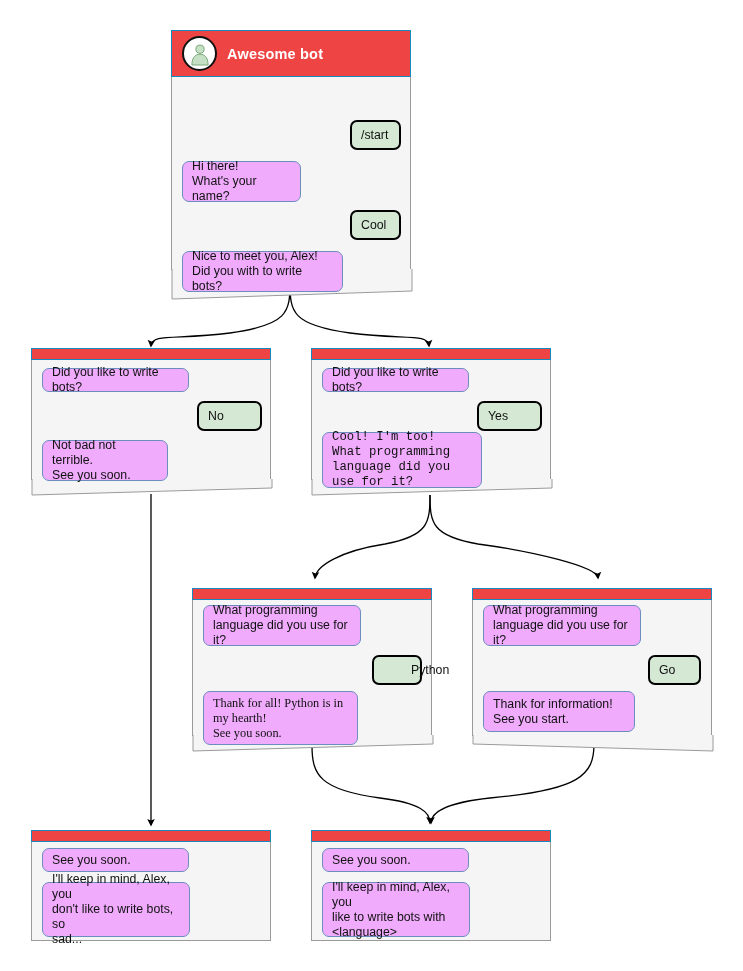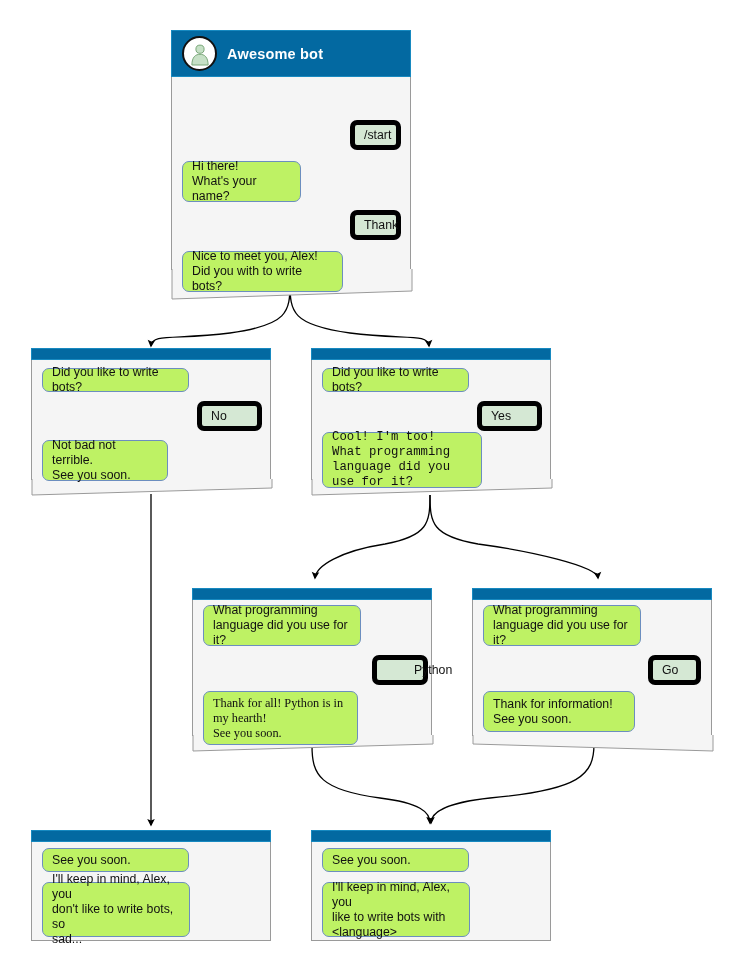--- a/index.html
+++ b/index.html
@@ -36,21 +36,21 @@
     background: #f5f5f5;
     border: 1px solid #9a9a9a;
     border-top: none;
     overflow: visible;
   }
   .card-header {
     position: absolute;
     left: -1px;
     right: -1px;
     top: 0;
-    background: #0369a1;
+    background: #ef4444;
     border: 1px solid #1789c0;
     box-sizing: border-box;
     display: flex;
     align-items: center;
     color: #ffffff;
   }
   .card.root .card-header {
     height: 47px;
     padding-left: 10px;
   }
@@ -95,26 +95,26 @@
     border-radius: 7px;
     font-size: 12.3px;
     line-height: 15px;
     color: #111111;
     padding: 5px 9px 5px 9px;
     white-space: pre-line;
     display: flex;
     align-items: center;
   }
   .bubble.in {
-    background: #bef264;
+    background: #f0abfc;
     border: 1px solid #6c8ebf;
   }
   .bubble.out {
     background: #d5e8d4;
-    border: 5px solid #000000;
+    border: 2px solid #000000;
     justify-content: flex-start;
   }
   
   .sheet-skew {
     position: absolute;
     pointer-events: none;
   }
 </style>
 </head>
 <body>
@@ -152,21 +152,21 @@
           <circle cx="12" cy="7.2" r="4.1" fill="#c6e0c6" stroke="#7aa87a" stroke-width="1"></circle>
           <path d="M 3.9 23 C 3.9 15.3 7.4 12.3 12 12.3 C 16.6 12.3 20.1 15.3 20.1 23 Z" fill="#c6e0c6" stroke="#7aa87a" stroke-width="1"></path>
         </svg>
       </div>
       <span class="bot-title">Awesome bot</span>
     </div>
     <div class="card-body">
       <div class="bubble out" style="left:178px; top:43px; width:51px; height:30px;">/start</div>
       <div class="bubble in" style="left:10px; top:84px; width:119px; height:41px;">Hi there!
 What's your name?</div>
-      <div class="bubble out" style="left:178px; top:133px; width:51px; height:30px;">Thank</div>
+      <div class="bubble out" style="left:178px; top:133px; width:51px; height:30px;">Cool</div>
       <div class="bubble in" style="left:10px; top:174px; width:161px; height:41px;">Nice to meet you, Alex!
 Did you with to write bots?</div>
     </div>
   </div>
 
   <div class="card node" style="left:31px; top:348px; width:240px; height:132px;">
     <svg class="sheet-skew" style="left:-1px; top:131px; width:242px; height:22px;">
       <path d="M 1,0 L 1,16 L 241,9 L 241,0" fill="#f5f5f5" stroke="#9a9a9a" stroke-width="1"></path>
     </svg>
     <div class="card-header"></div>
@@ -210,21 +210,21 @@
   <div class="card node" style="left:472px; top:588px; width:240px; height:148px;">
     <svg class="sheet-skew" style="left:-1px; top:147px; width:242px; height:22px;">
       <path d="M 1,0 L 1,9 L 241,16 L 241,0" fill="#f5f5f5" stroke="#9a9a9a" stroke-width="1"></path>
     </svg>
     <div class="card-header"></div>
     <div class="card-body">
       <div class="bubble in" style="left:10px; top:5px; width:158px; height:41px;">What programming
 language did you use for it?</div>
       <div class="bubble out" style="left:175px; top:55px; width:53px; height:30px;">Go</div>
       <div class="bubble in" style="left:10px; top:91px; width:152px; height:41px;">Thank for information!
-See you soon.</div>
+See you start.</div>
     </div>
   </div>
 
   <div class="card node" style="left:31px; top:830px; width:240px; height:111px;">
     <div class="card-header"></div>
     <div class="card-body">
       <div class="bubble in" style="left:10px; top:6px; width:147px; height:24px;">See you soon.</div>
       <div class="bubble in" style="left:10px; top:40px; width:148px; height:55px;">I'll keep in mind, Alex, you
 don't like to write bots, so
 sad...</div>

